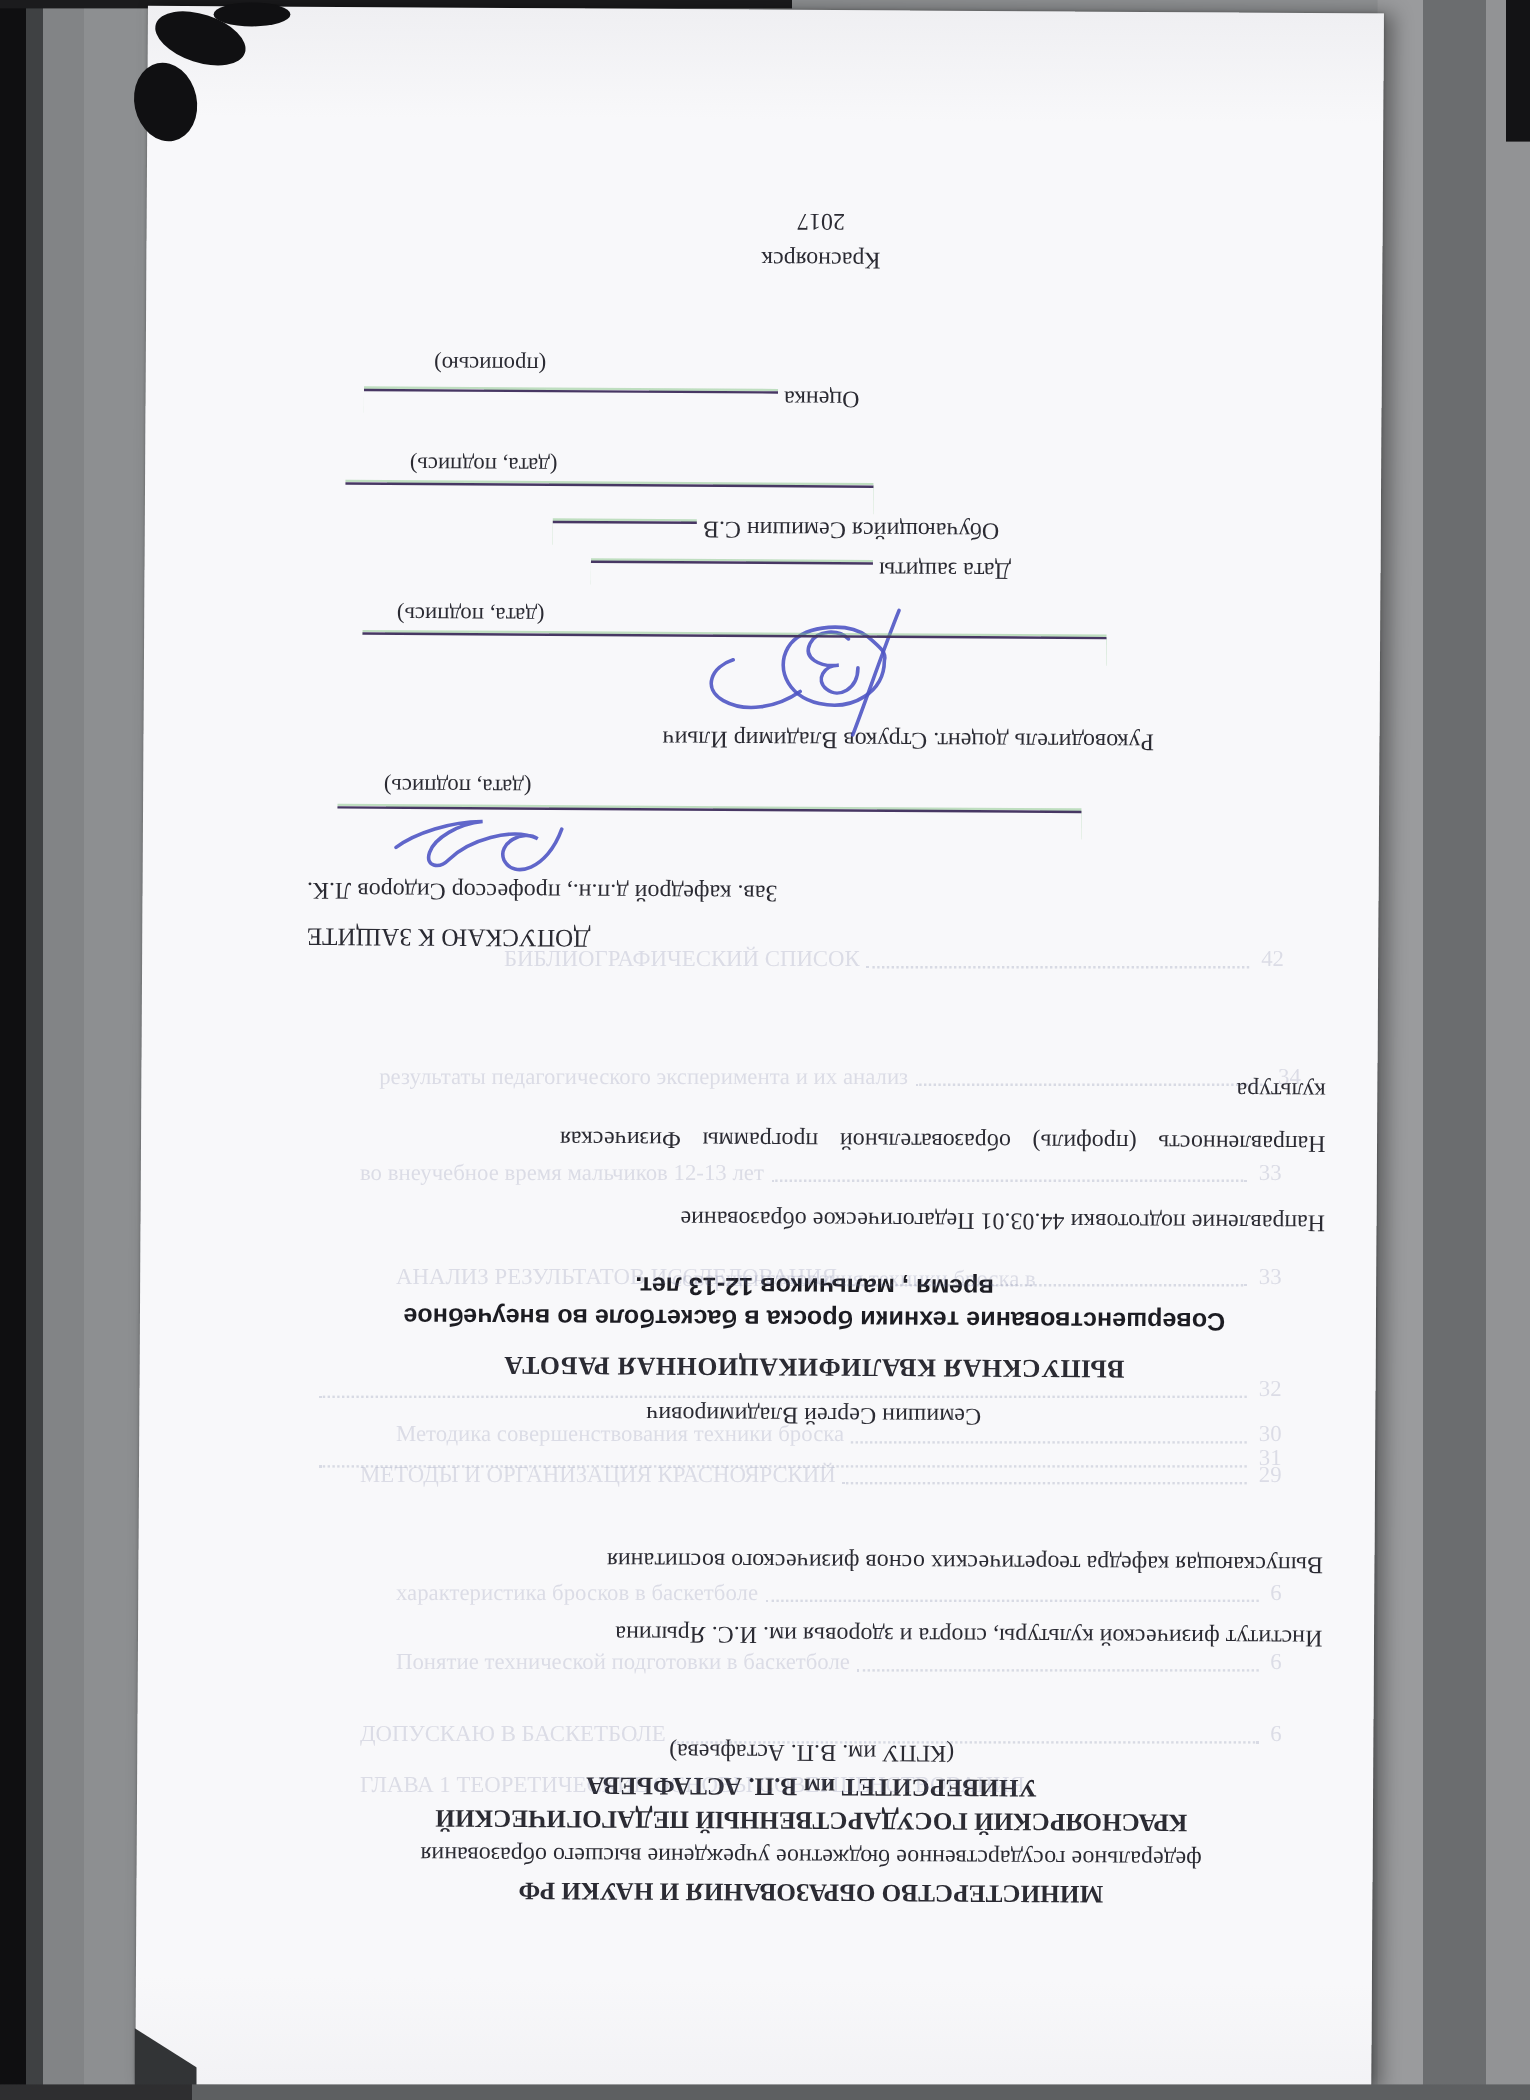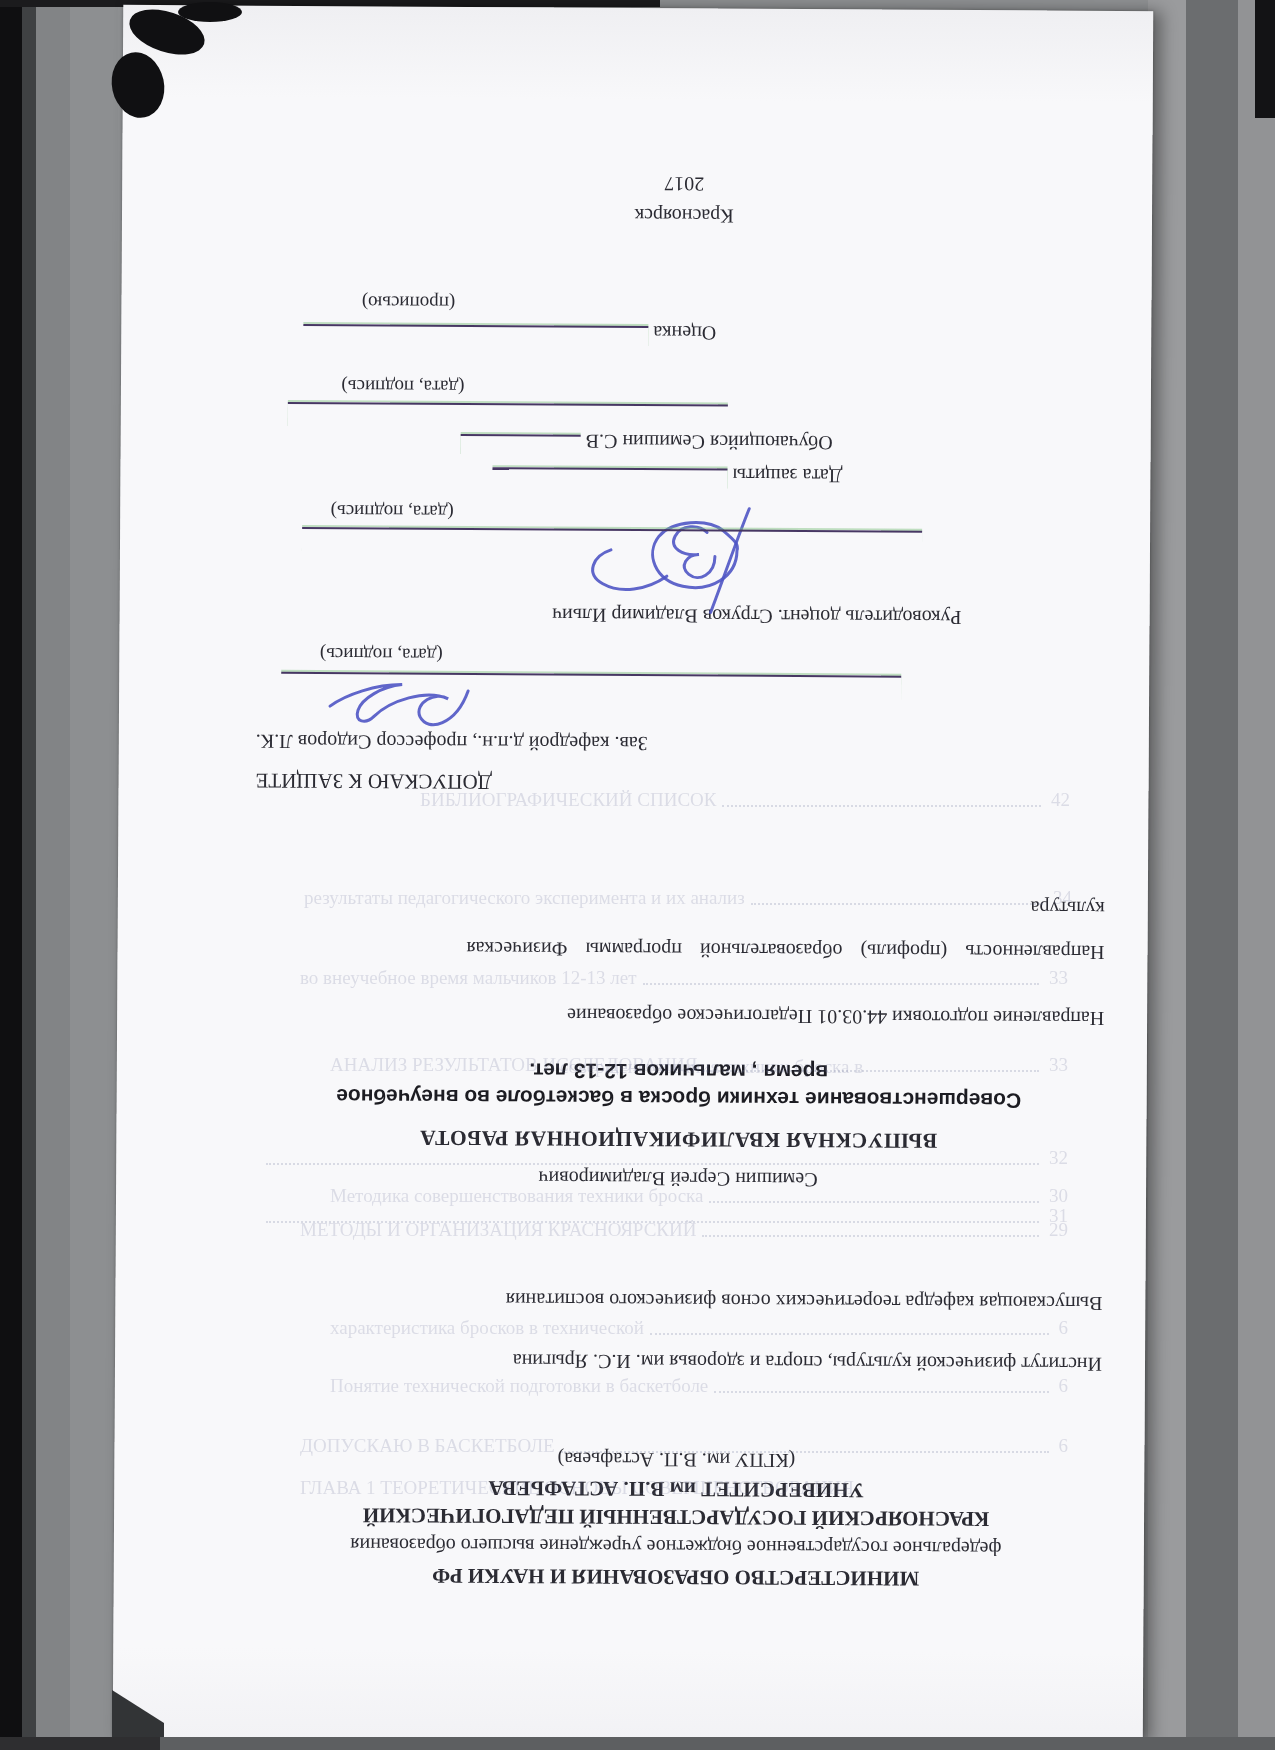--- a/index.html
+++ b/index.html
@@ -120,21 +120,21 @@
       <div class="row c" style="top:1544px">2017</div>
     </div>
   </div>
 
   <div class="bleed">
     <div class="brow" style="left:420px;top:790px;width:650px">
         <span>БИБЛИОГРАФИЧЕСКИЙ СПИСОК</span>
         <span class="lead"></span>
         <span class="num">42</span>
       </div>
-    <div class="brow" style="left:304px;top:888px;width:768px">
+    <div class="brow" style="left:316px;top:888px;width:768px">
         <span>результаты педагогического эксперимента и их анализ</span>
         <span class="lead"></span>
         <span class="num">34</span>
       </div>
     <div class="brow" style="left:300px;top:968px;width:768px">
         <span>во внеучебное время мальчиков 12-13 лет</span>
         <span class="lead"></span>
         <span class="num">33</span>
       </div>
     <div class="brow" style="left:560px;top:1057px;width:420px">
@@ -159,21 +159,21 @@
         <span>МЕТОДЫ И ОРГАНИЗАЦИЯ КРАСНОЯРСКИЙ</span>
         <span class="lead"></span>
         <span class="num">29</span>
       </div>
     <div class="brow" style="left:260px;top:1206px;width:808px">
         <span></span>
         <span class="lead"></span>
         <span class="num">31</span>
       </div>
     <div class="brow" style="left:330px;top:1318px;width:738px">
-        <span>характеристика бросков  в технической</span>
+        <span>характеристика бросков  в баскетболе</span>
         <span class="lead"></span>
         <span class="num">6</span>
       </div>
     <div class="brow" style="left:330px;top:1376px;width:738px">
         <span>Понятие технической подготовки в баскетболе</span>
         <span class="lead"></span>
         <span class="num">6</span>
       </div>
     <div class="brow" style="left:300px;top:1436px;width:768px">
         <span>ДОПУСКАЮ В БАСКЕТБОЛЕ</span>

